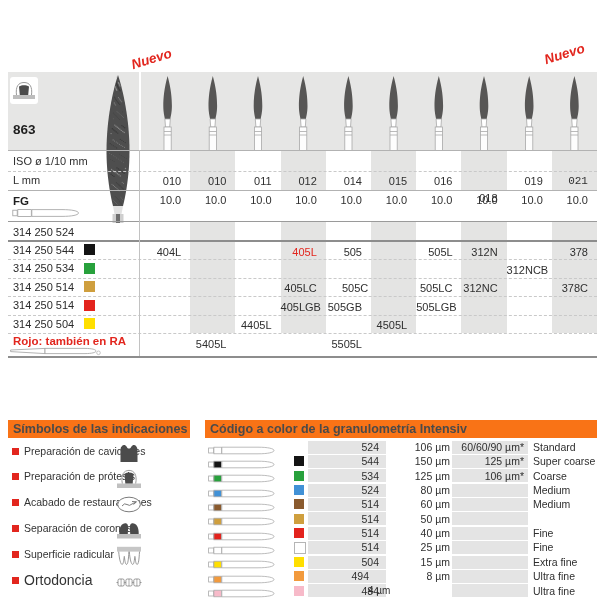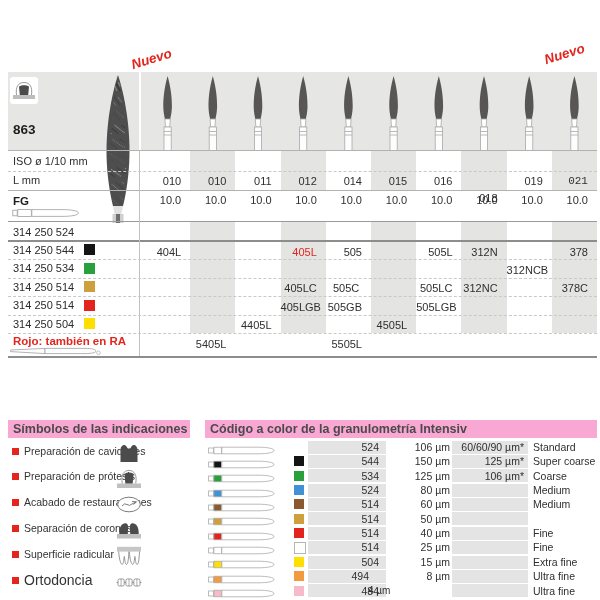--- a/index.html
+++ b/index.html
@@ -8,21 +8,21 @@
   .abs{position:absolute;}
   .band{left:8px;top:72px;width:589px;height:78.5px;background:#e6e6e5;}
   .icon-box{left:10px;top:77px;width:28px;height:27px;background:#fff;border-radius:3px;}
   .fig-num{left:13px;top:122px;font-size:13.5px;font-weight:bold;color:#1e1e1e;}
   .nuevo{font-size:13.5px;font-weight:bold;font-style:italic;color:#e2261e;transform:rotate(-17deg);transform-origin:left bottom;z-index:5;}
   #nuevo-left{left:134px;top:57px;}
   #nuevo-right{left:547px;top:52px;}
   .rowlabel{left:13px;font-size:11px;color:#2f2f2f;line-height:19px;}
   .rowlabel.fg{font-weight:bold;font-size:11.5px;color:#1e1e1e;}
   .footnote{left:13px;top:334.5px;font-size:11.5px;font-weight:bold;color:#e2261e;}
-  .sec-h{top:419.5px;height:18px;line-height:18px;background:#f9a8d4;font-size:12.5px;
+  .sec-h{top:419.5px;height:18px;line-height:18px;background:#f97316;font-size:12.5px;
          font-weight:bold;color:#4a4a4a;}
   .sec-h.left{left:8px;width:182px;padding-left:5px;box-sizing:border-box;}
   .sec-h.right{left:205px;width:392px;padding-left:5px;box-sizing:border-box;}
   .cellv{font-size:11px;line-height:18px;text-align:right;box-sizing:border-box;padding-right:9px;margin-top:20px;}
   .codelbl{font-size:11px;line-height:18px;color:#2b2b2b;}
 </style>
 </head>
 <body>
 
 <div id="page">
@@ -309,21 +309,21 @@
     <div class="abs cellv" style="left: 325.8px; top: 222.5px; width: 45.2px; z-index: 4;">505</div>
     <div class="abs cellv" style="left: 416.2px; top: 222.5px; width: 45.2px; z-index: 4; padding-left: 12px;">505L</div>
     <div class="abs cellv" style="left: 461.4px; top: 222.5px; width: 45.2px; z-index: 4;">312N</div>
     <div class="abs cellv" style="left: 551.8px; top: 222.5px; width: 45.2px; z-index: 4;">378</div>
     <div class="abs codelbl" style="left: 13px; top: 240.9px; z-index: 4;">314 250 544</div>
     <div class="abs" style="left: 84px; top: 244.4px; width: 11px; height: 11px; background: rgb(20, 20, 20); z-index: 4;"></div>
     <div class="abs cellv" style="left: 506.6px; top: 240.9px; width: 45.2px; z-index: 4;">312NCB</div>
     <div class="abs codelbl" style="left: 13px; top: 259.3px; z-index: 4;">314 250 534</div>
     <div class="abs" style="left: 84px; top: 262.8px; width: 11px; height: 11px; background: rgb(40, 161, 60); z-index: 4;"></div>
     <div class="abs cellv" style="left: 280.6px; top: 259.3px; width: 45.2px; z-index: 4;">405LC</div>
-    <div class="abs cellv" style="left: 333px; top: 259.3px; width: 28px; z-index: 4;">505C</div>
+    <div class="abs cellv" style="left: 342px; top: 259.3px; width: 28px; z-index: 4;">505C</div>
     <div class="abs cellv" style="left: 416.2px; top: 259.3px; width: 45.2px; z-index: 4;">505LC</div>
     <div class="abs cellv" style="left: 461.4px; top: 259.3px; width: 45.2px; z-index: 4;">312NC</div>
     <div class="abs cellv" style="left: 551.8px; top: 259.3px; width: 45.2px; z-index: 4;">378C</div>
     <div class="abs codelbl" style="left: 13px; top: 277.7px; z-index: 4;">314 250 514</div>
     <div class="abs" style="left: 84px; top: 281.2px; width: 11px; height: 11px; background: rgb(207, 159, 62); z-index: 4;"></div>
     <div class="abs cellv" style="left: 280.6px; top: 277.7px; width: 45.2px; z-index: 4;">405LGB</div>
     <div class="abs cellv" style="left: 325.8px; top: 277.7px; width: 45.2px; z-index: 4;">505GB</div>
     <div class="abs cellv" style="left: 416.2px; top: 277.7px; width: 45.2px; z-index: 4;">505LGB</div>
     <div class="abs codelbl" style="left: 13px; top: 296.1px; z-index: 4;">314 250 514</div>
     <div class="abs" style="left: 84px; top: 299.6px; width: 11px; height: 11px; background: rgb(227, 35, 29); z-index: 4;"></div>

